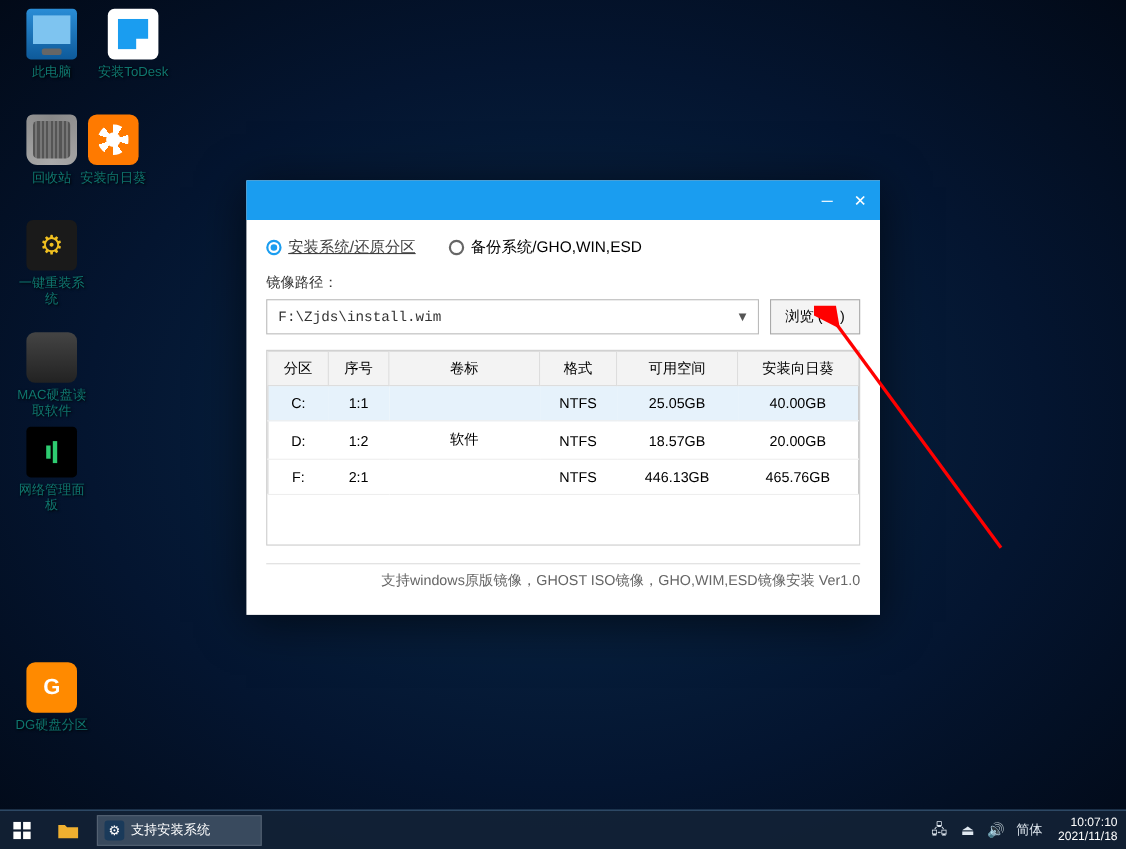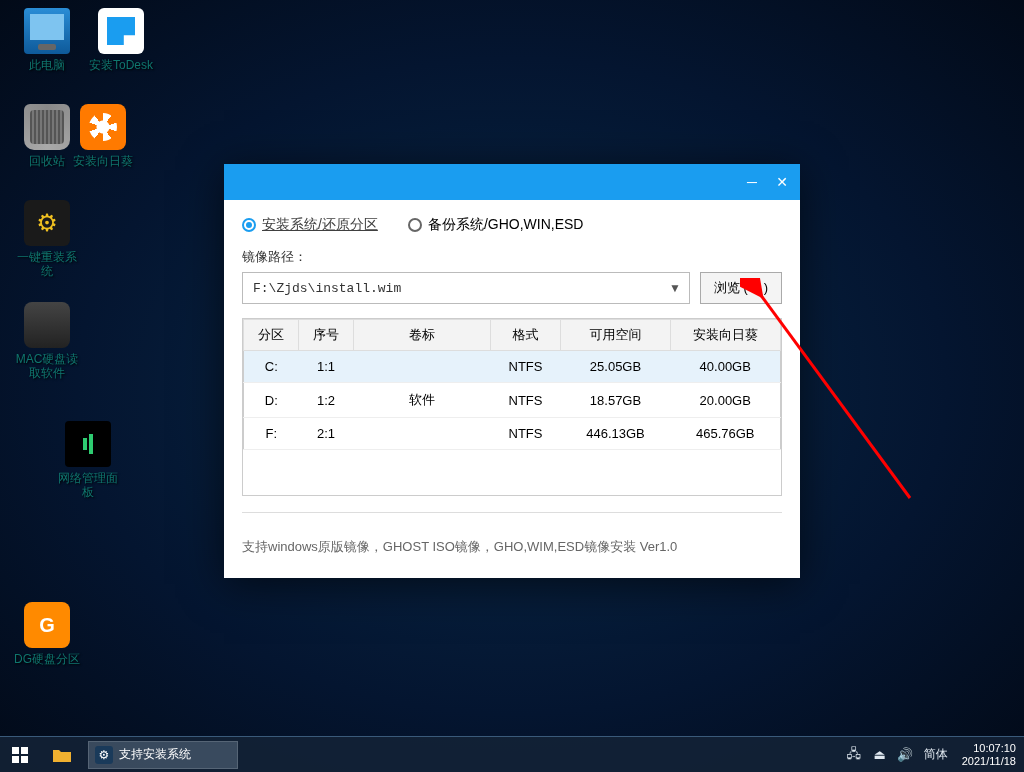--- a/index.html
+++ b/index.html
@@ -55,21 +55,21 @@
 .tbl th { background:#f3f3f3; border:1px solid #ddd; padding:6px 4px; font-weight:normal; }
 .tbl td { border-bottom:1px solid #eee; padding:8px 4px; text-align:center;}
 .tbl tr.sel td { background:#e6f2fb; }
 .tbl-wrap { border:1px solid #ccc; height:178px; overflow:hidden; margin-bottom:16px;}
 
 .bottomrow { display:flex; align-items:center; gap:10px; margin-bottom:10px;}
 .bottomrow .spacer { flex:1; }
 .depth-dd { width:110px; height:28px; border:1px solid #bbb; display:flex; align-items:center; padding:0 8px; font-size:13px; color:#555; position:relative; cursor:pointer;}
 .depth-dd::after { content:"▼"; position:absolute; right:8px; font-size:10px; color:#888;}
 
-.footer { border-top:1px solid #ddd; padding:25px 0 12px; text-align:left; font-size:13px; color:#666;}
+.footer { border-top:1px solid #ddd; padding:6px 0 12px; text-align:right; font-size:13px; color:#666;}
 
 .arrow { position:absolute; pointer-events:none; }
 
 
 .taskbar { position:absolute; left:0; right:0; bottom:0; height:36px; background: rgba(20,35,55,0.85); border-top:1px solid #3a5a7a; display:flex; align-items:center; color:#fff; font-size:12px;}
 .tb-left { display:flex; align-items:center; height:100%; }
 .tb-btn { height:100%; display:flex; align-items:center; justify-content:center; padding:0 12px; cursor:pointer;}
 .tb-btn.start { font-size:18px; }
 .tb-task { height:28px; margin:0 4px; padding:0 10px 0 6px; background: rgba(180,200,220,0.25); border:1px solid rgba(255,255,255,0.15); display:flex; align-items:center; gap:6px; cursor:pointer; min-width:150px;}
 .tb-task .tico { width:18px; height:18px; background:#1a3a5a; border-radius:3px; display:flex; align-items:center; justify-content:center; font-size:12px;}
@@ -99,21 +99,21 @@
     <div class="label">安装向日葵</div>
   </div>
   <div class="desktop-icon" style="left:12px; top:200px;">
     <div class="ico ico-reinstall"></div>
     <div class="label">一键重装系统</div>
   </div>
   <div class="desktop-icon" style="left:12px; top:302px;">
     <div class="ico ico-mac"></div>
     <div class="label">MAC硬盘读取软件</div>
   </div>
-  <div class="desktop-icon" style="left:12px; top:421px;margin-left:41px;">
+  <div class="desktop-icon" style="left:12px; top:388px;">
     <div class="ico ico-net"></div>
     <div class="label">网络管理面板</div>
   </div>
   <div class="desktop-icon" style="left:12px; top:602px;">
     <div class="ico ico-dg">G</div>
     <div class="label">DG硬盘分区</div>
   </div>
 </div>
 
 <div class="dialog">

